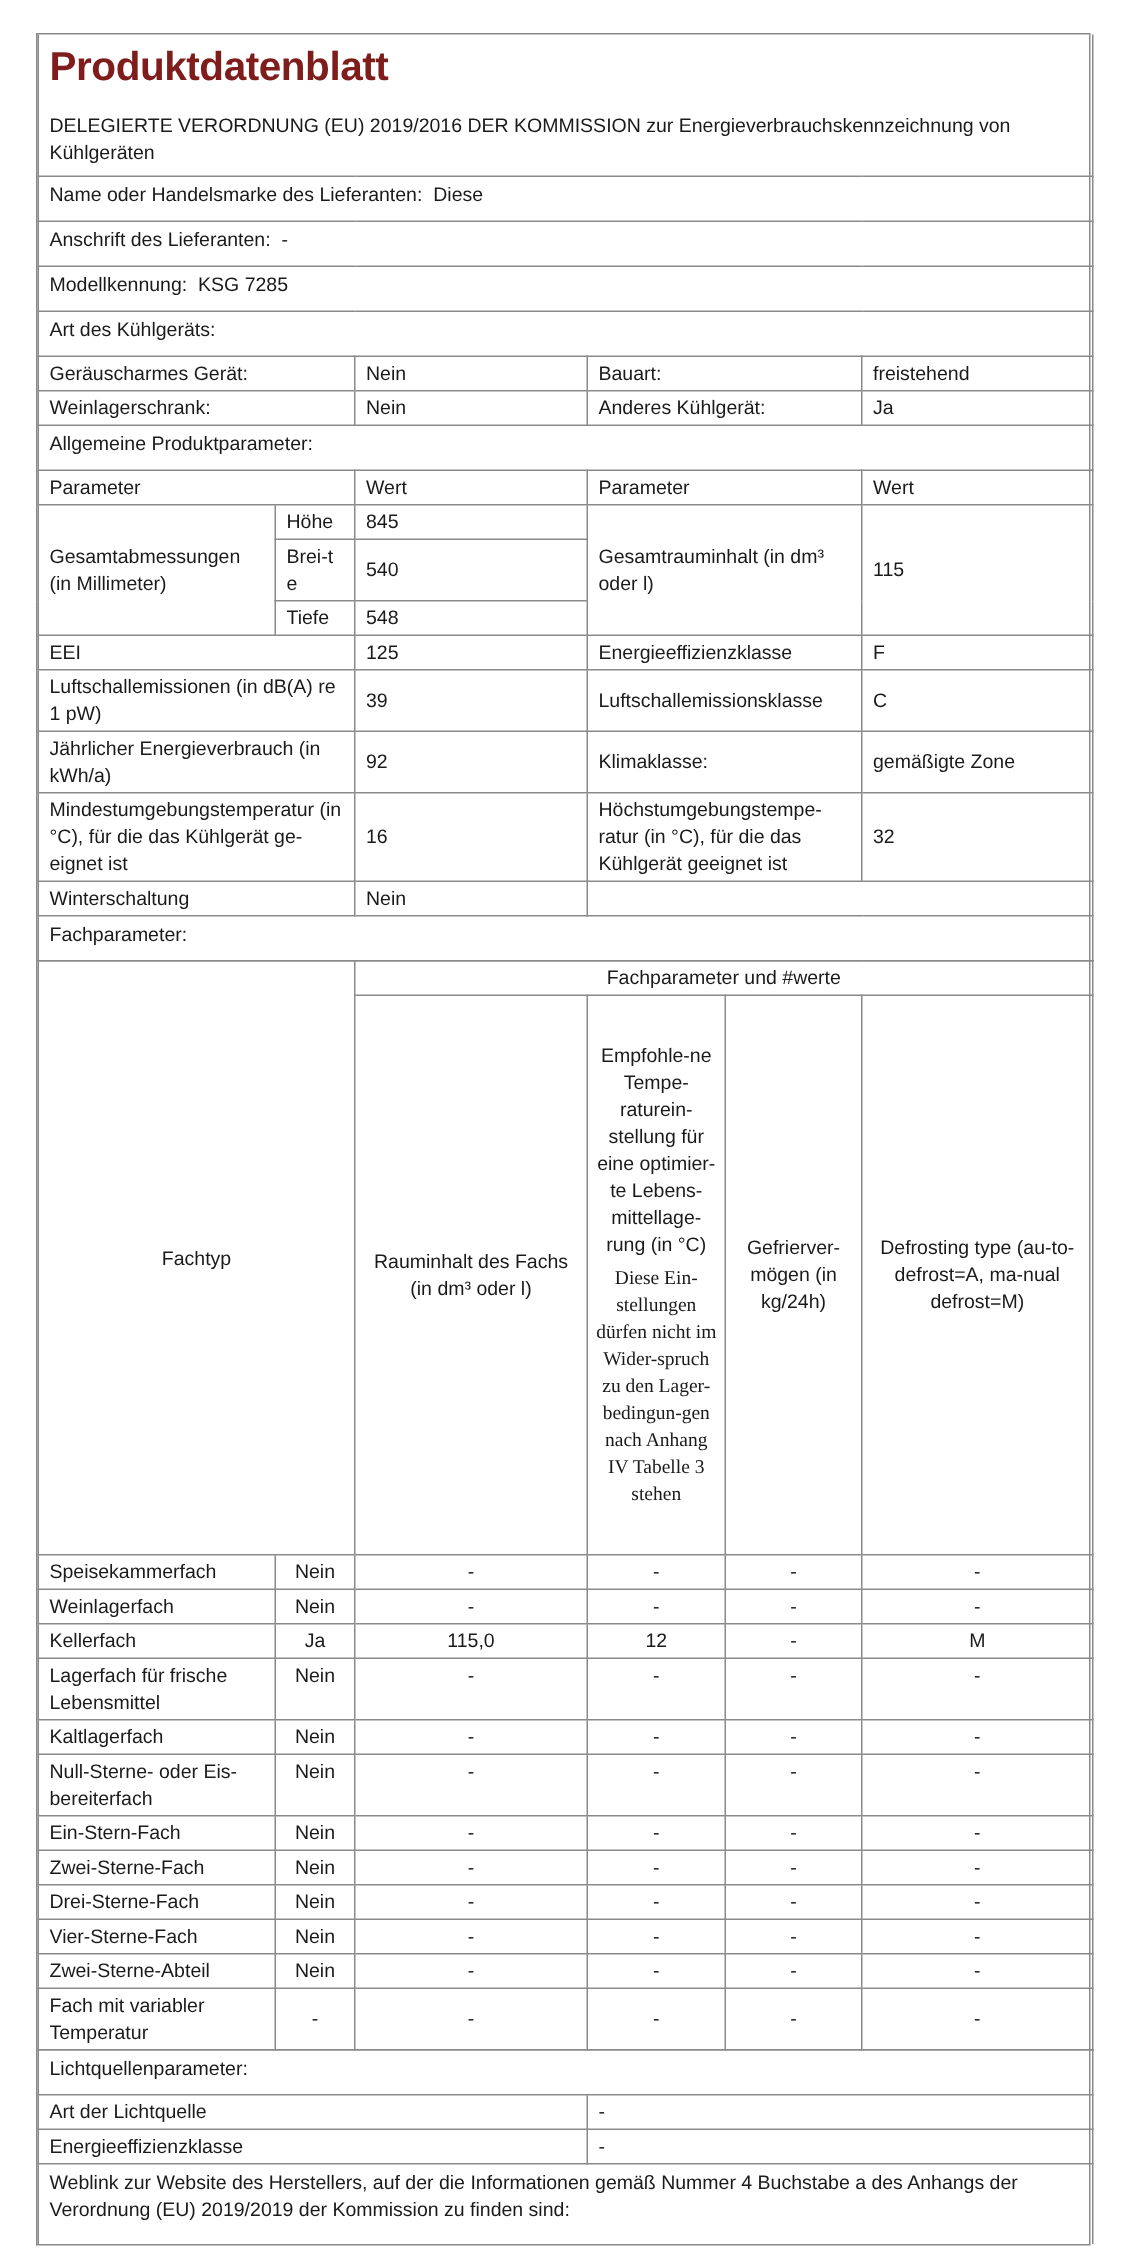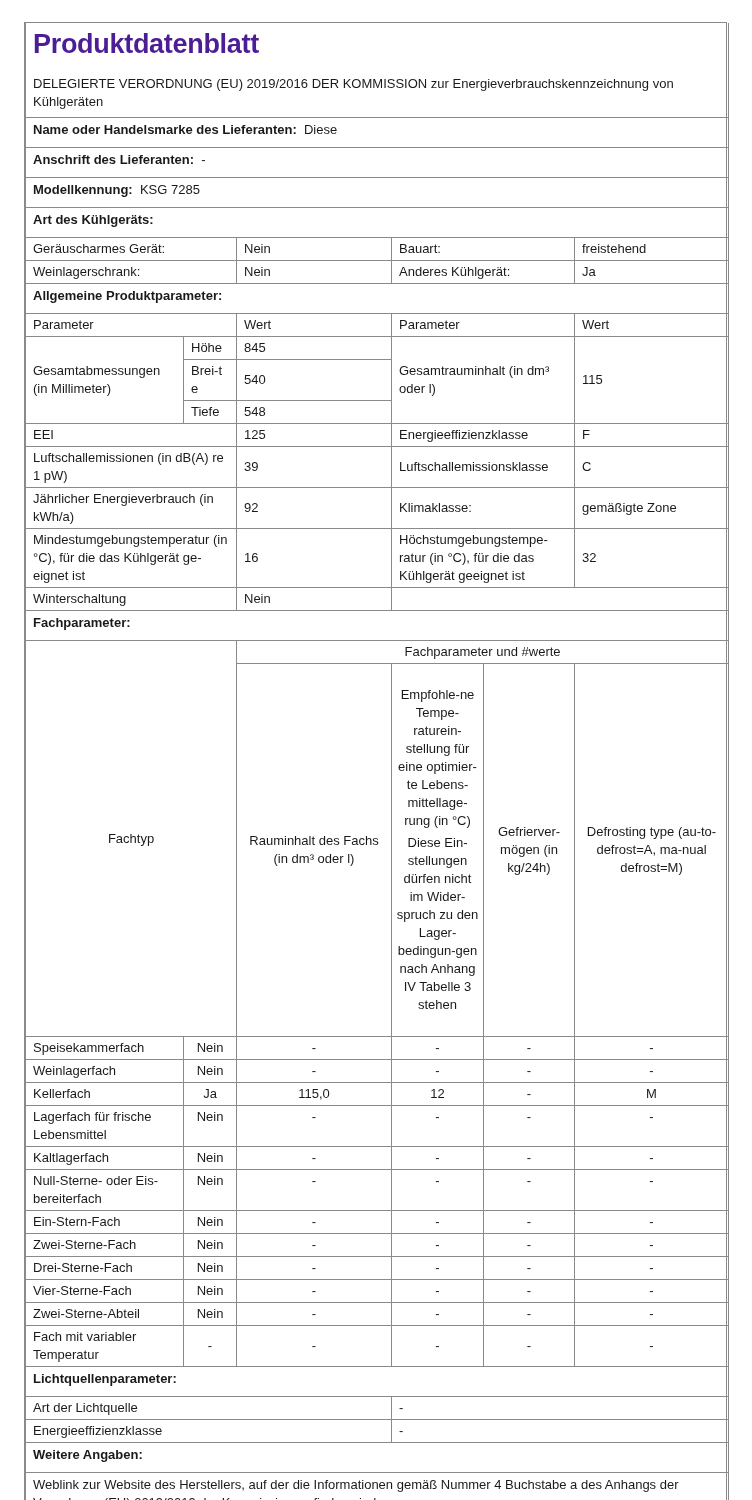--- a/index.html
+++ b/index.html
@@ -1,24 +1,24 @@
 <!DOCTYPE html>
 <html><head>
 <meta charset="utf-8">
 <style>
   html, body { margin:0; padding:0; background:#ffffff; }
   body { width:752px; height:1500px; position:relative; font-family:"Liberation Sans", sans-serif; color:#1a1a1a; }
   .sheet { position:absolute; left:24px; top:22px; width:703px; border:1px solid #8a8a8a; box-sizing:border-box; }
   table { border-collapse:collapse; width:100%; table-layout:fixed; font-size:13px; }
   td { border:1px solid #8a8a8a; padding:2px 7px; vertical-align:middle; line-height:18px; }
   .title-cell { padding:4px 7px 2px 7px; }
-  .title { font-size:27px; font-weight:bold; color:#4c1d95; line-height:34px; letter-spacing:-0.3px; }
+  .title { font-size:27px; font-weight:bold; color:#7f1d1d; line-height:34px; letter-spacing:-0.3px; }
   .subtitle { font-size:13px; line-height:18px; margin-top:14px; padding-bottom:4px; }
   .hdr { height:24px; vertical-align:top; padding-top:3px; }
-  b, .bold { font-weight:bold; }
+  b, .bold { font-weight:normal; }
   .c { text-align:center; }
   .tall-head td { vertical-align:middle; }
 </style>
 </head>
 <body>
 
 <div class="sheet">
 <table>
   <colgroup>
     <col style="width:158px">
@@ -128,21 +128,21 @@
   </colgroup>
   <tbody>
         <tr>
     <td rowspan="2" colspan="2" class="c">Fachtyp</td>
     <td colspan="4" class="c">Fachparameter und #werte</td>
   </tr>
   <tr class="tall-head">
     <td class="c">Rauminhalt des Fachs (in dm³ oder l)</td>
     <td class="c" style="padding:2px 3px; height:368px;">
       <div>Empfohle-ne Tempe-raturein-stellung für eine optimier-te Lebens-mittellage-rung (in °C)</div>
-      <div style="margin-top:4px;">Diese Ein-stellungen dürfen nicht im Wider-spruch zu den Lager-bedingun-gen nach Anhang IV Tabelle 3 stehen</div>
+      <div style="margin-top:4px;font-family:Liberation Serif, serif;">Diese Ein-stellungen dürfen nicht im Wider-spruch zu den Lager-bedingun-gen nach Anhang IV Tabelle 3 stehen</div>
     </td>
     <td class="c" style="padding:2px 3px;">Gefrierver-mögen (in kg/24h)</td>
     <td class="c">Defrosting type (au-to-defrost=A, ma-nual defrost=M)</td>
   </tr>
   </tbody>
       <tbody id="comp-rows">
         <tr>
           <td>Speisekammerfach</td>
           <td class="c">Nein</td>
           <td class="c">-</td>
@@ -252,22 +252,19 @@
         </tr>
   <tr>
     <td>Art der Lichtquelle</td>
     <td>-</td>
   </tr>
   <tr>
     <td>Energieeffizienzklasse</td>
     <td>-</td>
   </tr>
   <tr>
-          <td colspan="2" class="hdr"><b>Weitere Angaben:</b></td>
-        </tr>
-  <tr>
           <td colspan="2" style="padding:3px 7px 14px 7px; border-bottom:none;">
     <span>Weblink zur Website des Herstellers, auf der die Informationen gemäß Nummer 4 Buchstabe a des Anhangs der Verordnung (EU) 2019/2019 der Kommission zu finden sind:</span>&nbsp; 
   </td>
         </tr>
 </tbody>
     </table>
 </div>
 
 </body></html>

